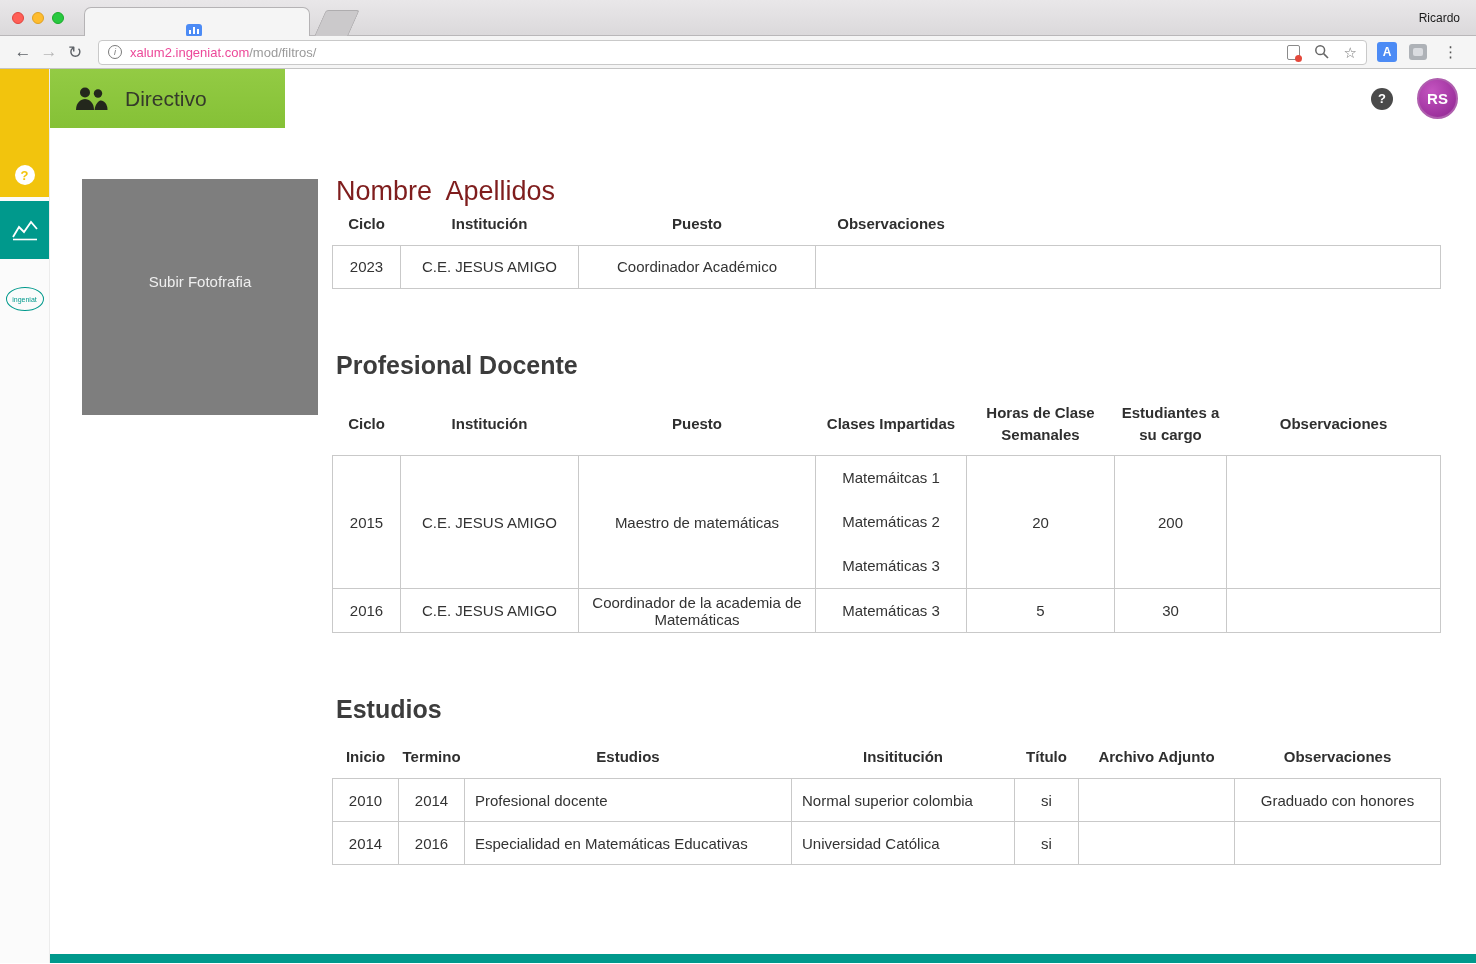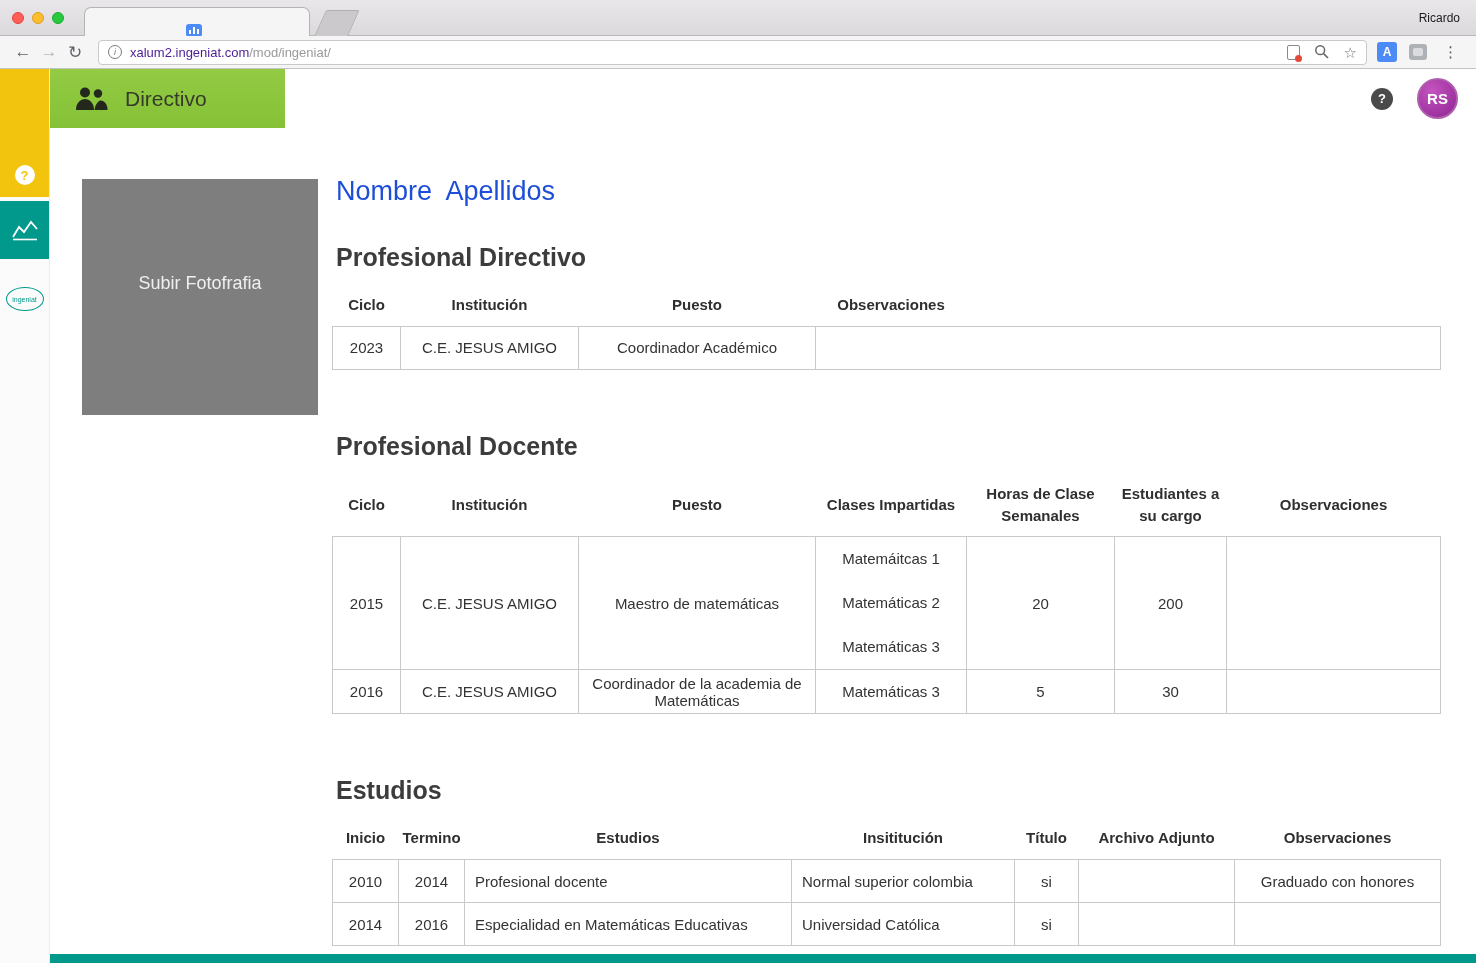--- a/index.html
+++ b/index.html
@@ -23,21 +23,21 @@
   .newtab { position:absolute; left:320px; top:10px; width:34px; height:26px; background:#CBC9CB; border:1px solid #AFADAF; border-bottom:none; transform:skewX(-24deg); border-radius:3px 3px 0 0; }
   .profile-name { position:absolute; right:16px; top:11px; font-size:12px; color:#1a1a1a; }
 
   
   .toolbar { position:relative; height:33px; background:#F5F5F5; border-bottom:1px solid #C4C4C4; display:flex; align-items:center; padding:0 10px; }
   .nav { width:26px; text-align:center; font-size:17px; color:#5F6368; cursor:pointer; user-select:none; }
   .nav.disabled { color:#B6B6B6; }
   .omnibox { flex:1; height:25px; margin:0 10px; background:#fff; border:1px solid #C9C9C9; border-radius:4px; display:flex; align-items:center; padding:0 9px; }
   .info-icon { width:14px; height:14px; border:1px solid #7A7A7A; border-radius:50%; color:#7A7A7A; font-size:9px; font-style:italic; display:flex; align-items:center; justify-content:center; margin-right:8px; cursor:pointer; }
   .url { font-size:13px; white-space:nowrap; }
-  .url .host { color:#4c1d95; }
+  .url .host { color:#ec4899; }
   .url .path { color:#9A9A9A; }
   .omni-right { margin-left:auto; display:flex; align-items:center; gap:14px; }
   .ext-badge { position:relative; width:13px; height:15px; border:1px solid #8A8A8A; border-radius:2px; display:inline-block; }
   .ext-badge i { position:absolute; right:-3px; bottom:-3px; width:7px; height:7px; background:#E4483B; border-radius:50%; }
   .star { font-size:15px; color:#777; cursor:pointer; line-height:1; }
   .after-omni { display:flex; align-items:center; gap:12px; padding-right:4px; }
   .translate { width:20px; height:20px; background:#4C8BF5; border-radius:3px; color:#fff; font-weight:bold; font-size:12px; display:flex; align-items:center; justify-content:center; cursor:pointer; }
   .ext2 { width:18px; height:16px; background:#AEB2B7; border-radius:3px; position:relative; cursor:pointer; }
   .ext2:after { content:""; position:absolute; inset:4px; background:#DADCE0; border-radius:2px; }
   .menu-dots { font-size:15px; color:#555; cursor:pointer; padding:0 4px; }
@@ -60,24 +60,24 @@
   .tabs { display:flex; align-items:stretch; margin-left:42px; }
   .apptab { display:flex; align-items:center; position:relative; padding:0 14px; margin-right:32px; font-size:14.5px; color:#333; cursor:pointer; white-space:nowrap; }
   .apptab.active:after { content:""; position:absolute; left:0; right:0; bottom:0; height:4px; background:#8CC63F; }
   .header-right { margin-left:auto; display:flex; align-items:center; gap:24px; padding-right:18px; }
   .help-circle { width:22px; height:22px; border-radius:50%; background:#4A4A4A; color:#fff; font-size:13px; font-weight:bold; display:flex; align-items:center; justify-content:center; cursor:pointer; }
   .avatar { width:41px; height:41px; border-radius:50%; background:radial-gradient(circle at 35% 30%, #C454C0, #8E2490); border:2px solid #AF5FAE; color:#fff; font-weight:bold; font-size:15px; display:flex; align-items:center; justify-content:center; cursor:pointer; }
 
   
   .content { position:relative; }
   .photo-box { position:absolute; left:32px; top:51px; width:236px; height:236px; background:#7E7E7E; text-align:center; cursor:pointer; }
-  .photo-title { margin-top:94px; font-size:18px; color:#EFEFEF; }
+  .photo-title { margin-top:94px; font-size:15px; color:#EFEFEF; }
   .photo-hint { margin-top:16px; font-size:10px; color:#D9D9D9; line-height:1.55; }
   .col { margin-left:282px; width:1112px; padding-top:48px; }
-  .person-name { font-size:27px; font-weight:400; color:#1d4ed8; margin:0 0 0 4px; white-space:pre; }
+  .person-name { font-size:27px; font-weight:400; color:#7f1d1d; margin:0 0 0 4px; white-space:pre; }
   h2.section { font-size:25px; font-weight:700; color:#3C3C3C; margin:0 0 16px 4px; }
   .mt-a { margin-top:36px !important; }
   .mt-b { margin-top:62px !important; }
 
   table.t { border-collapse:collapse; width:1109px; table-layout:fixed; font-size:15px; color:#333; }
   .t th { font-weight:700; font-size:15px; color:#2F2F2F; text-align:center; vertical-align:middle; padding:6px 4px 10px; line-height:1.45; }
   .t td { border:1px solid #C9C9C9; text-align:center; vertical-align:middle; padding:4px 8px; overflow:hidden; }
   .t1 tbody tr { height:43px; }
   .t2 tr.tall { height:131px; }
   .t2 tr.short { height:44px; }
@@ -111,21 +111,21 @@
     <div class="newtab"></div>
     <div class="profile-name">Ricardo</div>
   </div>
 
   <div class="toolbar">
     <span class="nav">←</span>
     <span class="nav disabled">→</span>
     <span class="nav">↻</span>
     <div class="omnibox">
       <span class="info-icon">i</span>
-      <span class="url"><span class="host">xalum2.ingeniat.com</span><span class="path">/mod/ingeniat/</span></span>
+      <span class="url"><span class="host">xalum2.ingeniat.com</span><span class="path">/mod/filtros/</span></span>
       <span class="omni-right">
         <span class="ext-badge">
             <i></i>
           </span>
         <svg width="16" height="16" viewBox="0 0 16 16">
             <circle cx="6.2" cy="6.2" r="4.4" fill="none" stroke="#666" stroke-width="1.5"></circle>
             <line x1="9.6" y1="9.6" x2="14" y2="14" stroke="#666" stroke-width="1.6"></line>
           </svg>
         <span class="star">☆</span>
       </span>
@@ -177,21 +177,20 @@
       <section class="content">
 
         <div class="photo-box">
           <div class="photo-title">Subir Fotofrafia</div>
         </div>
 
         <div class="col">
 
           <h1 class="person-name">Nombre  Apellidos</h1>
 
-          <h2 class="section mt-a">Profesional Directivo</h2>
           <table class="t t1">
             <colgroup>
                 <col style="width:68px">
                 <col style="width:178px">
                 <col style="width:237px">
                 <col style="width:151px">
                 <col>
               </colgroup>
             <thead>
               <tr>

